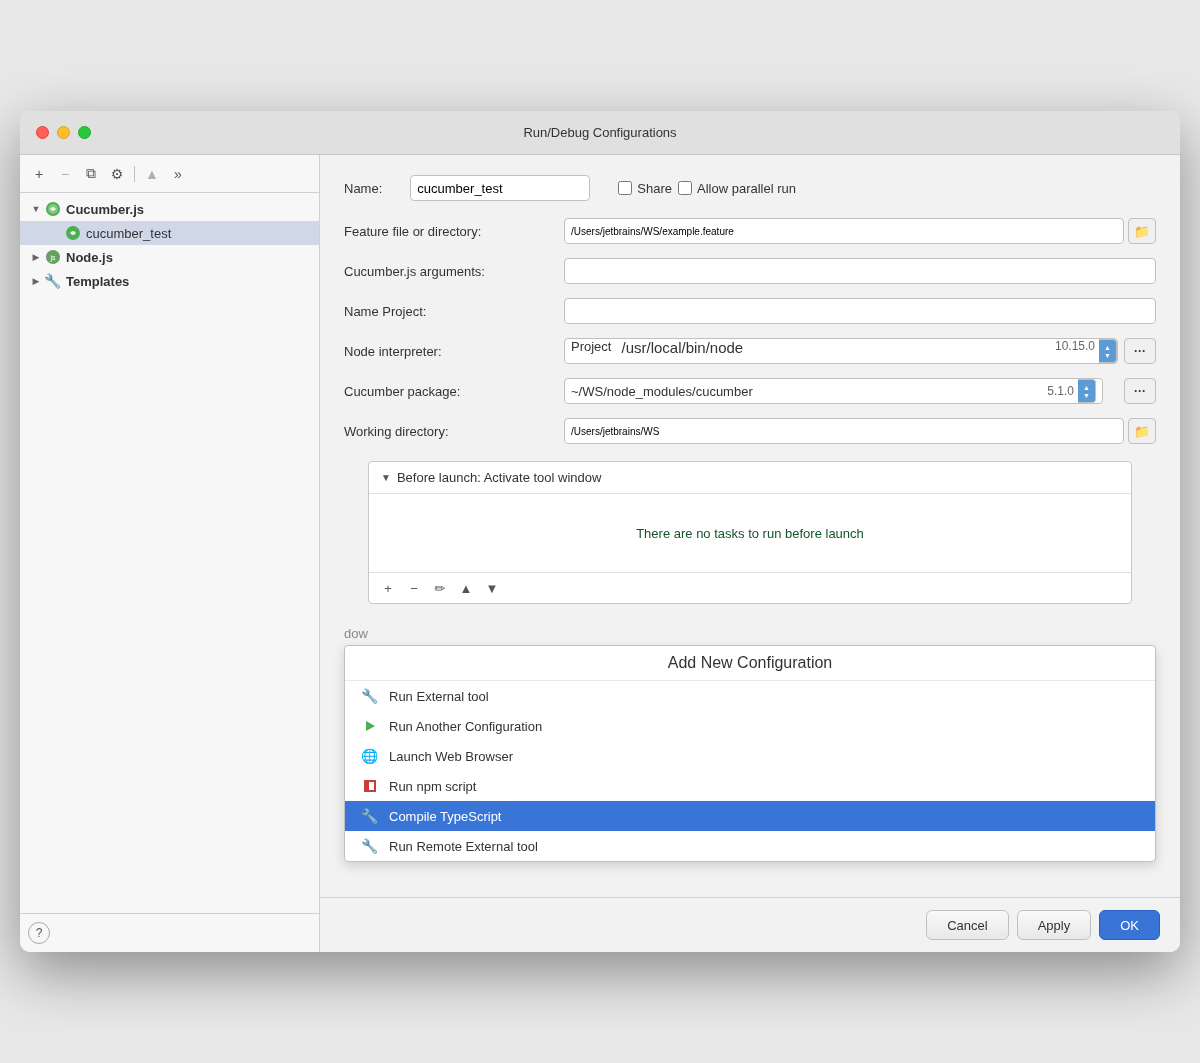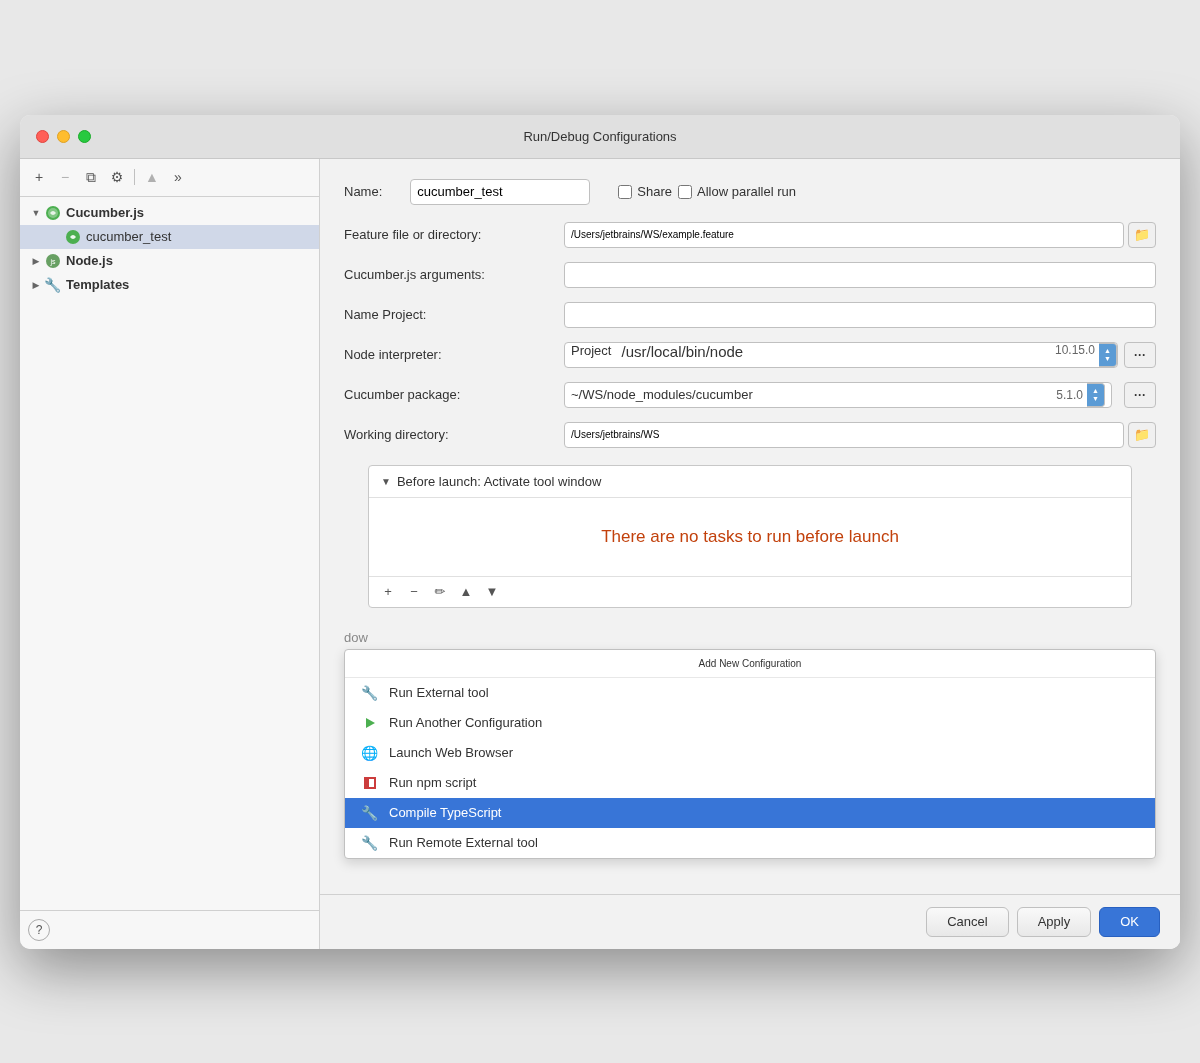--- a/index.html
+++ b/index.html
@@ -302,21 +302,21 @@
       justify-content: center;
       cursor: pointer;
       font-size: 12px;
       color: #333;
       font-weight: bold;
     }
     .pkg-group {
       flex: 1;
       display: flex;
       align-items: center;
-      gap: 12px;
+      gap: 21px;
     }
     .pkg-input-group {
       flex: 1;
       display: flex;
       align-items: center;
       border: 1px solid #c0c0c0;
       border-radius: 4px;
       background: white;
       height: 26px;
       padding: 0 6px;
@@ -368,22 +368,22 @@
     }
     .before-launch-content {
       min-height: 80px;
       display: flex;
       align-items: center;
       justify-content: center;
       border-top: 1px solid #e0e0e0;
       border-bottom: 1px solid #e0e0e0;
     }
     .no-tasks-text {
-      font-size: 17px;
-      color: #c2410c;
+      font-size: 13px;
+      color: #14532d;
     }
     .before-launch-toolbar {
       display: flex;
       align-items: center;
       padding: 4px 8px;
       gap: 4px;
     }
     .launch-btn {
       width: 22px;
       height: 22px;
@@ -401,21 +401,21 @@
       background: white;
       border: 1px solid #c0c0c0;
       border-radius: 4px;
       box-shadow: 0 4px 12px rgba(0,0,0,0.15);
       overflow: hidden;
       margin: 0 24px;
     }
     .dropdown-header {
       text-align: center;
       padding: 8px 12px;
-      font-size: 10px;
+      font-size: 16px;
       color: #333;
       font-weight: 500;
       border-bottom: 1px solid #e8e8e8;
     }
     .dropdown-item {
       display: flex;
       align-items: center;
       padding: 6px 16px;
       gap: 10px;
       cursor: pointer;

